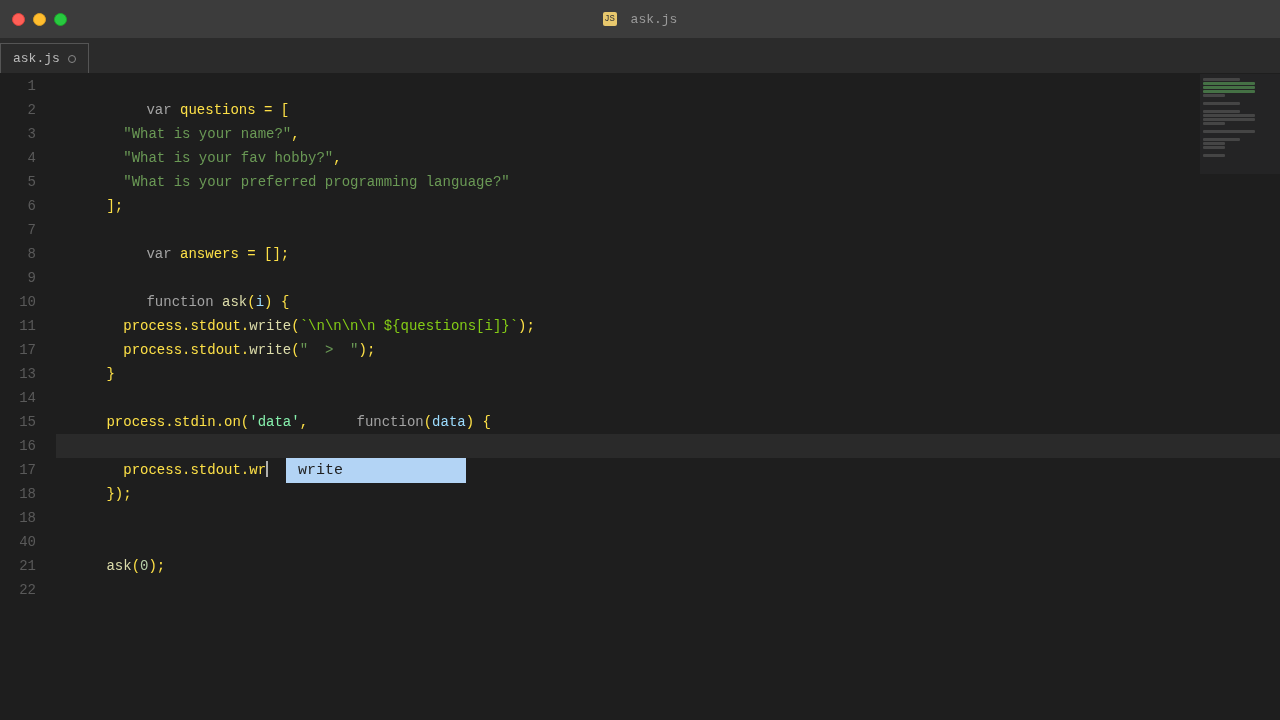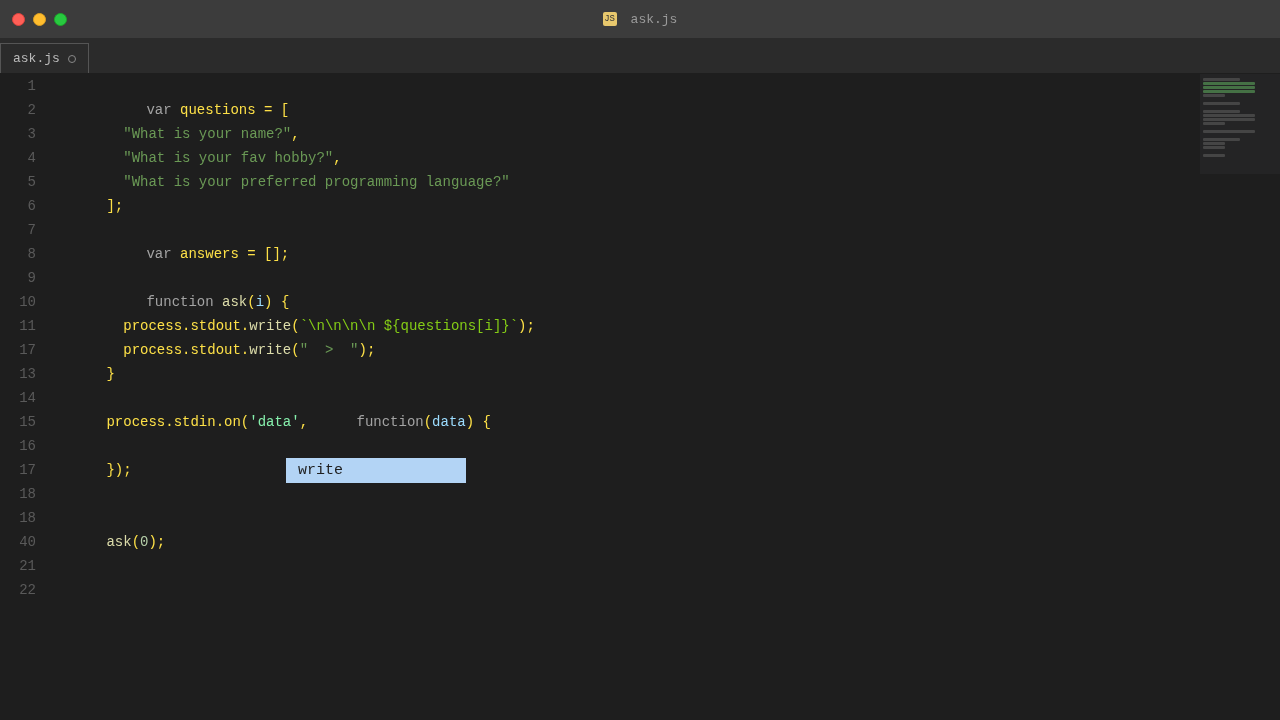--- a/index.html
+++ b/index.html
@@ -307,20 +307,23 @@
     </div>
 
     <div class="code-line">&nbsp;</div>
 
     <div class="code-line">
       <span class="plain">process.stdin.on(</span><span class="data-str">'data'</span><span class="plain">, </span><span class="kw">function</span><span class="plain">(</span><span class="param">data</span><span class="plain">) {</span>
     </div>
 
     <div class="code-line">&nbsp;</div>
 
+    <div class="code-line line-highlight">
+      <span class="plain">  process.stdout.wr</span><span class="cursor"></span>
+    </div>
 
     <div class="code-line">
       <span class="plain">});</span>
     </div>
 
     <div class="code-line">&nbsp;</div>
 
     <div class="code-line">&nbsp;</div>
 
     <div class="code-line">

